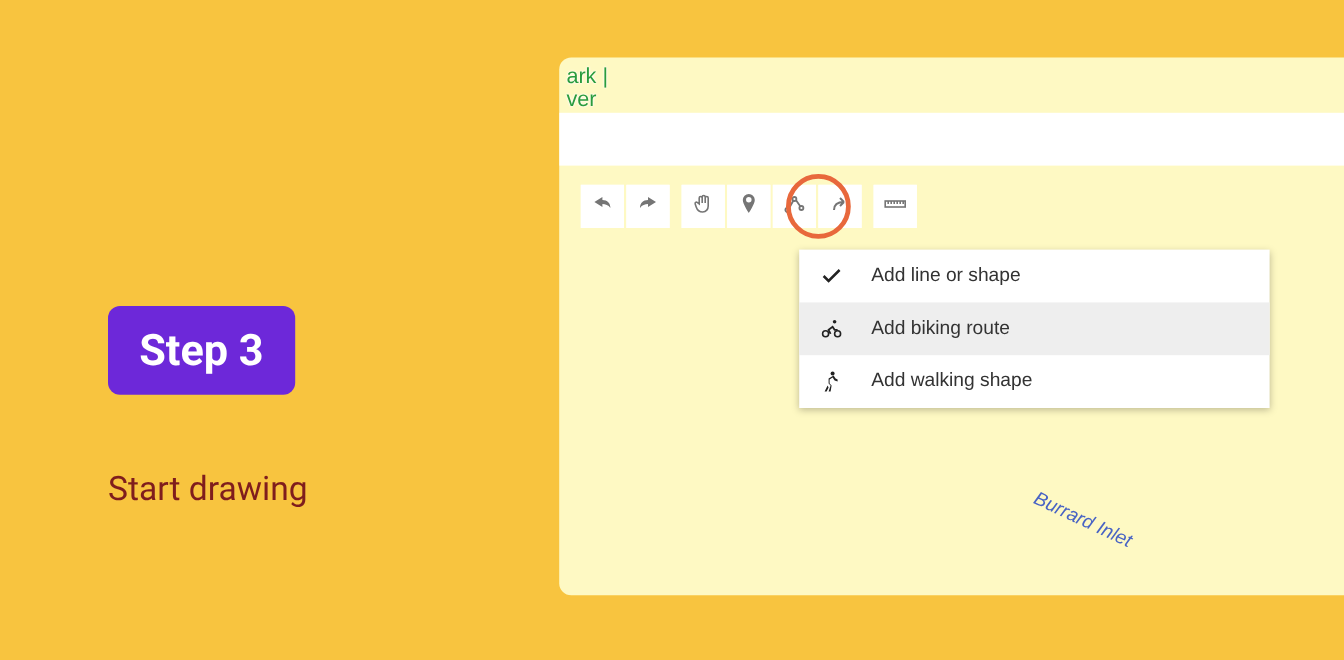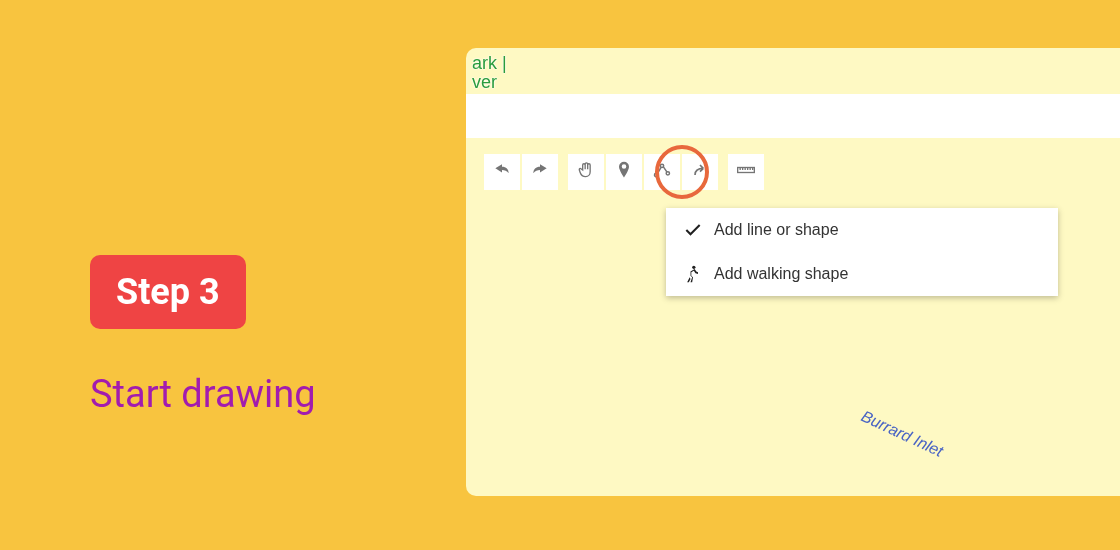--- a/index.html
+++ b/index.html
@@ -12,31 +12,31 @@
       overflow: hidden;
       border-radius: 10px;
     }
     .left-panel {
       position: absolute;
       left: 90px;
       top: 255px;
     }
     .step-badge {
       display: inline-block;
-      background: #ef4444;
+      background: #6d28d9;
       color: #fff;
       font-size: 36px;
       font-weight: 700;
       padding: 16px 26px;
       border-radius: 10px;
     }
     .step-title {
-      margin-top: 40px;
-      color: #a21caf;
-      font-size: 38px;
+      margin-top: 60px;
+      color: #7f1d1d;
+      font-size: 28px;
       font-weight: 400;
       line-height: 1.35;
     }
     .map-panel {
       position: absolute;
       left: 466px;
       top: 48px;
       width: 688px;
       height: 448px;
       background: #fef9c3;
@@ -100,21 +100,21 @@
       left: 200px;
       width: 392px;
       background: #fff;
       box-shadow: 0 2px 6px rgba(0,0,0,0.25);
     }
     .dropdown-item {
       display: flex;
       align-items: center;
       height: 44px;
       padding: 0 16px;
-      gap: 10px;
+      gap: 22px;
       font-family: Arial, sans-serif;
       font-size: 16px;
       color: #333;
       cursor: pointer;
     }
     .dropdown-item.selected {
       background: #eeeeee;
     }
     .dropdown-item .menu-icon {
       width: 22px;
@@ -220,20 +220,31 @@
 
   <div class="dropdown">
     <div class="dropdown-item">
       <span class="menu-icon">
         <svg viewBox="0 0 24 24" fill="none" stroke="currentColor" stroke-width="2.5">
             <path d="M4 12l5 5L20 6"></path>
           </svg>
       </span>
       <span>Add line or shape</span>
     </div>
+    <div class="dropdown-item selected">
+      <span class="menu-icon">
+        <svg viewBox="0 0 24 24" fill="currentColor">
+            <circle cx="6" cy="17" r="3" fill="none" stroke="currentColor" stroke-width="1.6"></circle>
+            <circle cx="18" cy="17" r="3" fill="none" stroke="currentColor" stroke-width="1.6"></circle>
+            <circle cx="15" cy="5" r="1.8"></circle>
+            <path d="M11 17l-2-4 4-3 2 3h3" fill="none" stroke="currentColor" stroke-width="1.8"></path>
+          </svg>
+      </span>
+      <span>Add biking route</span>
+    </div>
     <div class="dropdown-item">
       <span class="menu-icon">
         <svg viewBox="0 0 24 24" fill="currentColor">
             <circle cx="13" cy="4" r="2"></circle>
             <path d="M11 22l1-6-2-2v-4l3-2 2 3 3 1v-2l-2-1-2-3-5 3v5l2 2-2 6h2zm-4 0l2-4-1-2-3 6h2z"></path>
           </svg>
       </span>
       <span>Add walking shape</span>
     </div>
   </div>

